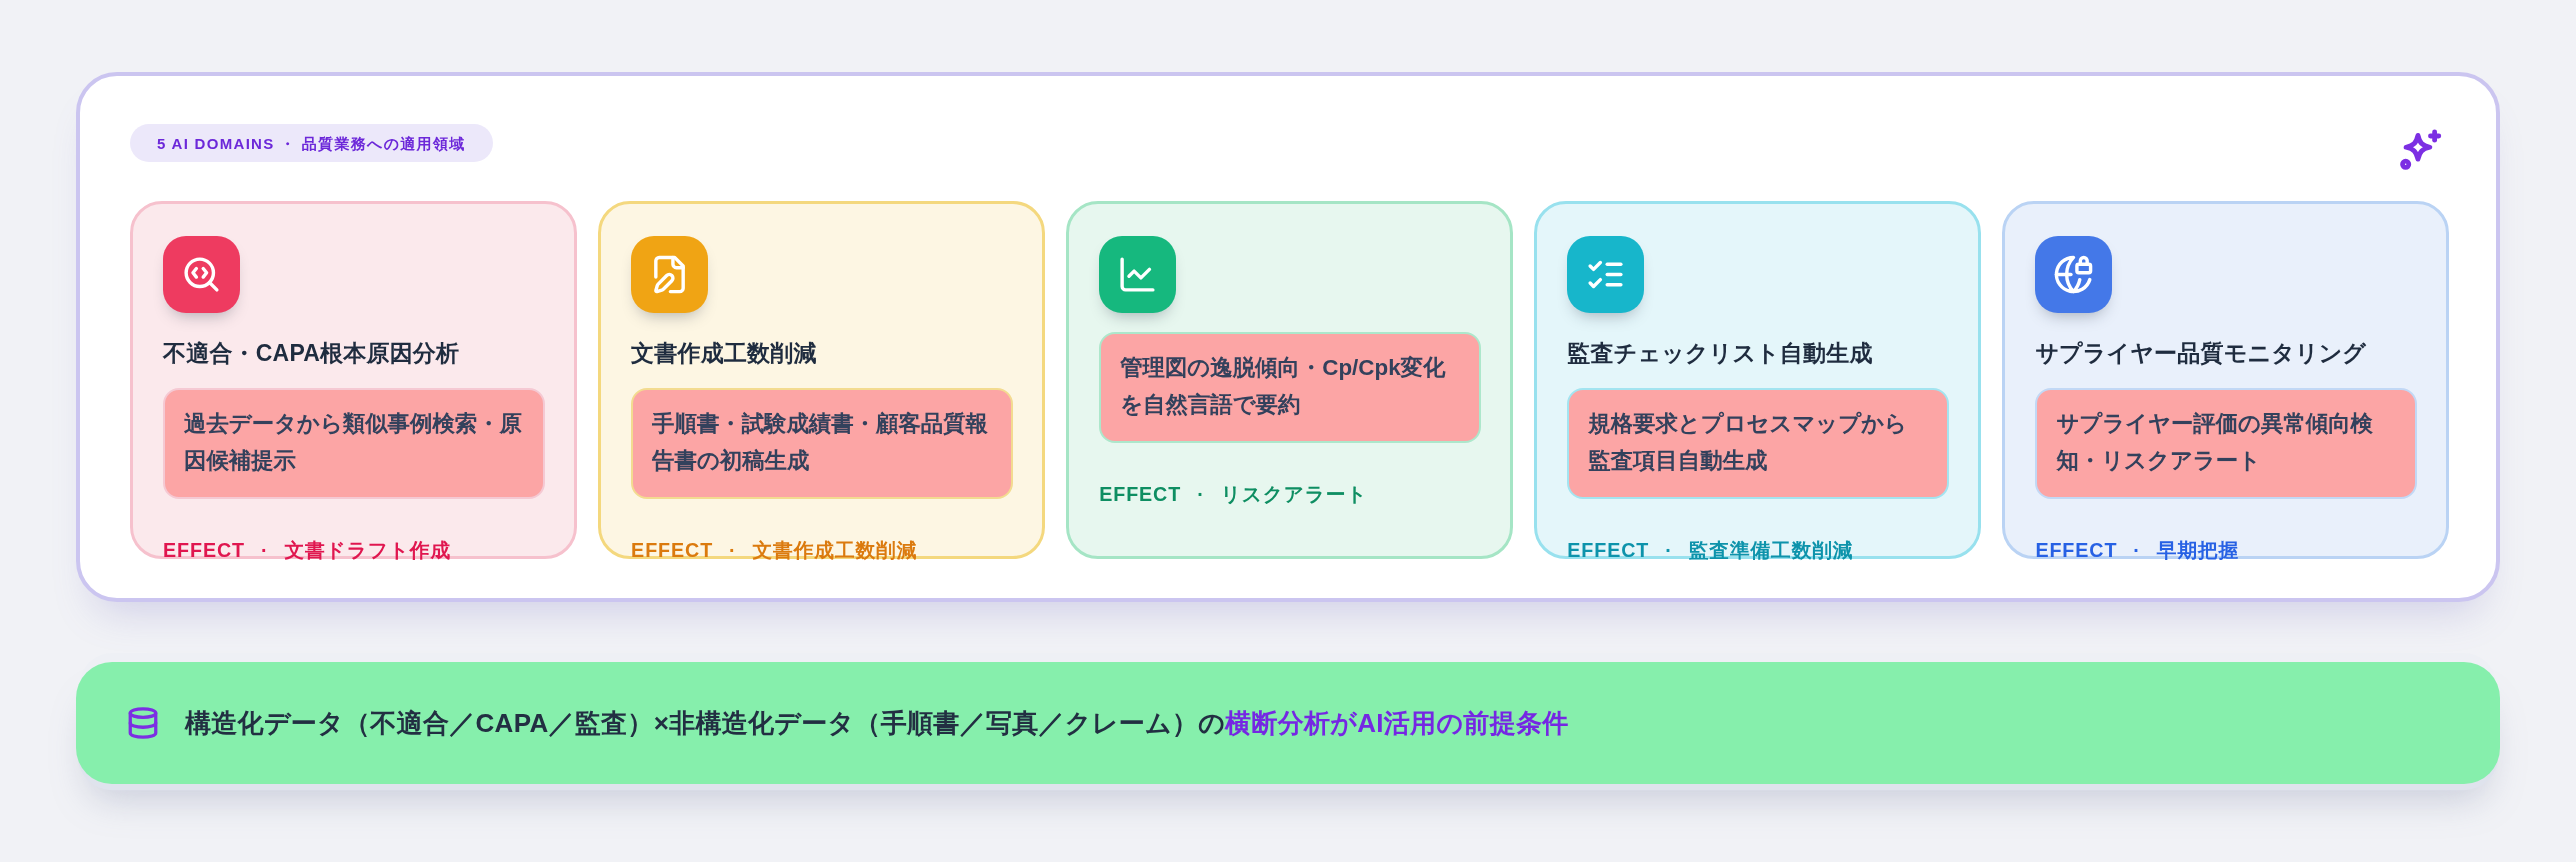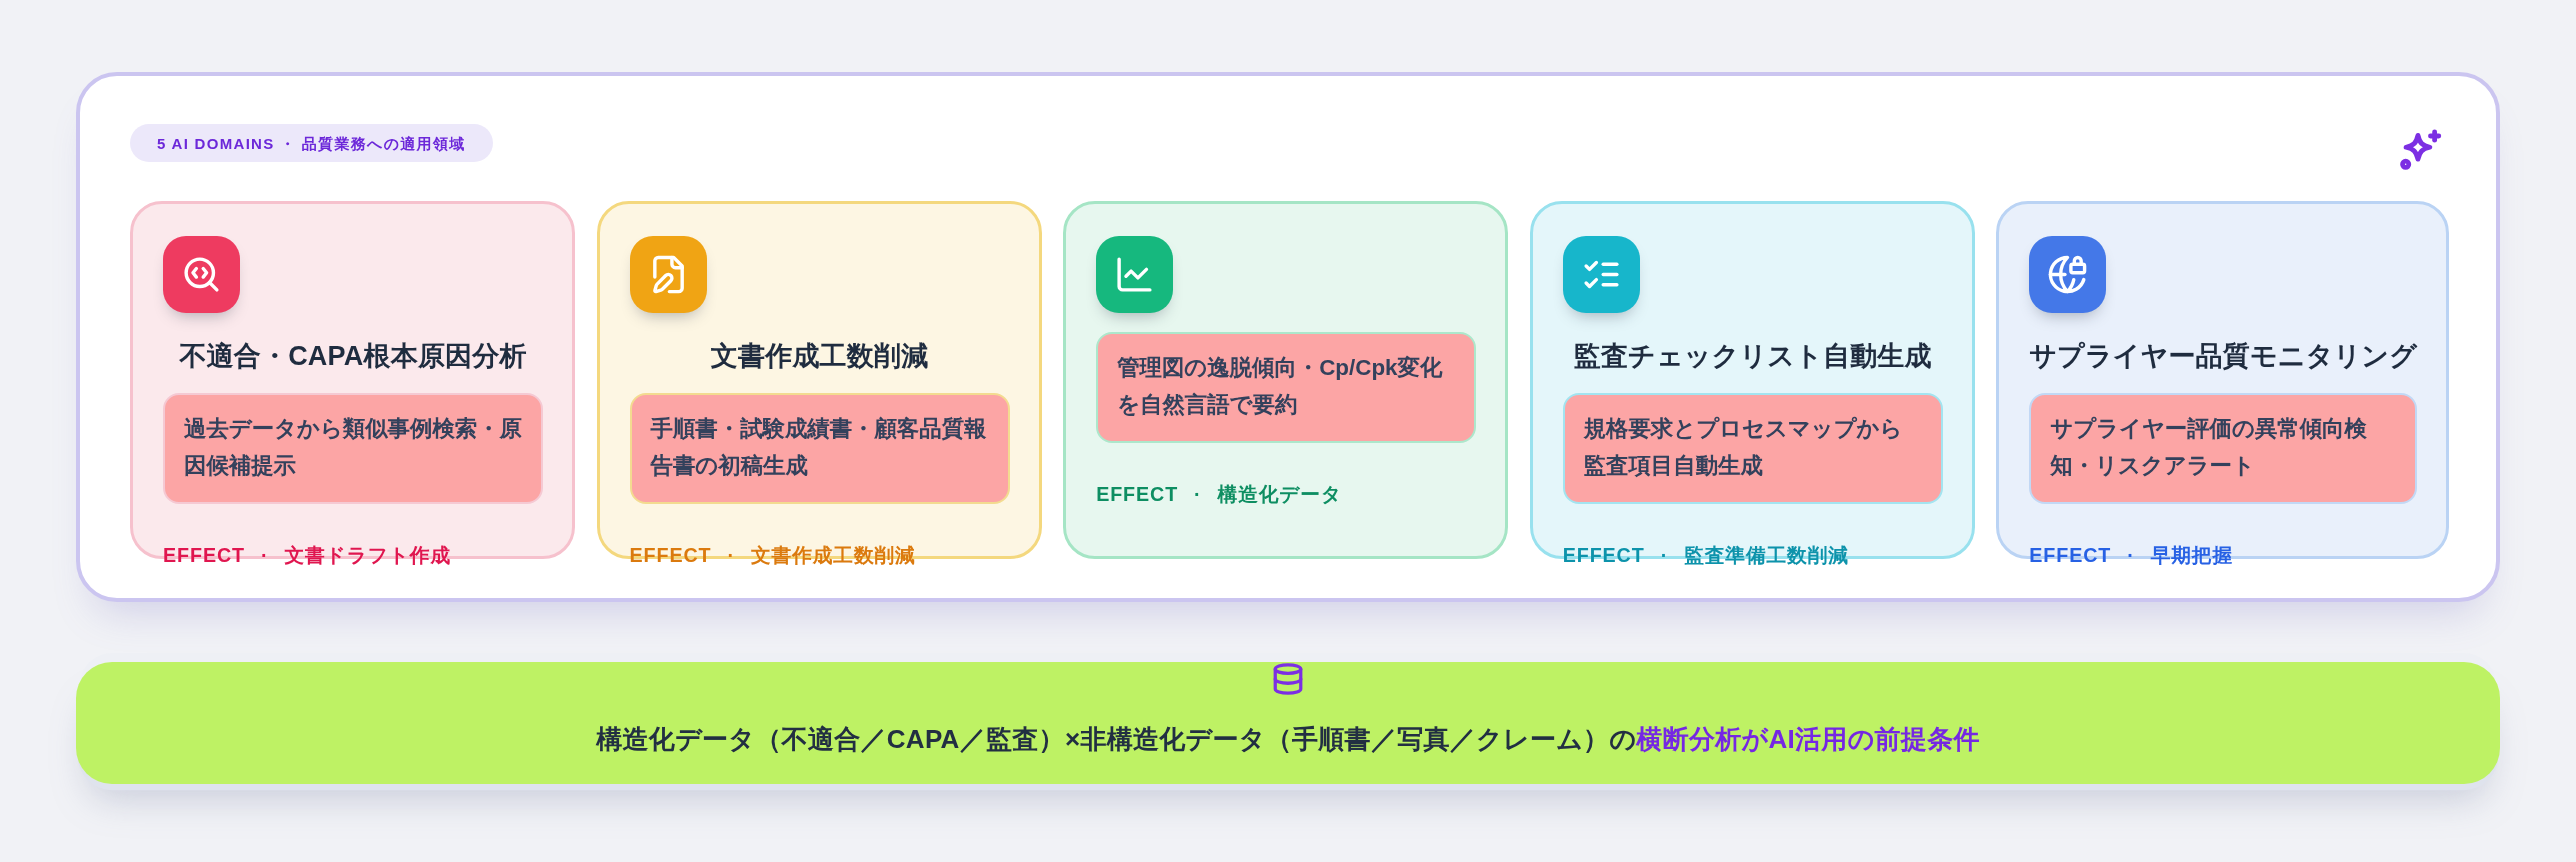--- a/index.html
+++ b/index.html
@@ -44,24 +44,23 @@
   }
   .icon-tile {
     width:77px; height:77px; border-radius:23px;
     background:var(--icon,#888);
     display:flex; align-items:center; justify-content:center;
     box-shadow:0 9px 16px -7.2px rgba(30,40,60,0.35);
   }
   .icon-tile svg { width:41px; height:41px; stroke:#fff; }
   .card-title {
     margin-top:25px;
-    font-size:27px; font-weight:800; letter-spacing:0.2px;
+    font-size:23px; font-weight:800; letter-spacing:0.2px;
     color:var(--title,#1F2C3F);
     white-space:nowrap;
-    text-align:center;
   }
   .card-box {
     margin-top:19.7px;
     background:#fca5a5;
     border:2.7px solid var(--box,#ddd);
     border-radius:16px;
     padding:16px 19px;
     font-size:22.4px; font-weight:600; line-height:1.64;
     color:var(--body,#33415C);
     min-height:111px;
@@ -70,29 +69,28 @@
     margin-top:38px;
     display:flex; align-items:center; gap:16px;
     font-size:19.7px; font-weight:800; letter-spacing:0.9px;
     color:var(--effect,#555);
   }
   .card-effect .sep { font-weight:700; }
 
   
   .footer-bar {
     position:absolute; left:76px; top:662px; width:2424px; height:122px;
-    background:#bef264;
+    background:#86efac;
     border-radius:36px;
     display:flex; align-items:center; gap:25px;
     padding:0 50px;
     box-shadow:
       0 -12.5px 0 -3.6px #EEF0F5,
       0 8px 0 -1.8px #DFE3ED,
       0 27px 36px -12.5px rgba(125,135,165,0.35);
-    flex-direction: column;
   }
   .db-icon { width:34px; height:34px; flex:0 0 auto; }
   .db-icon svg { width:100%; height:100%; stroke:var(--accent,#7C2FE3); }
   .footer-text {
     font-size:26px; font-weight:700; letter-spacing:0.3px;
     color:var(--footer_text,#222F42);
     line-height:1.4;
   }
   .footer-text .hl { color:var(--footer_highlight,#7527E3); }
 </style>
@@ -153,21 +151,21 @@
       <div class="icon-tile">
         <svg viewBox="0 0 24 24" fill="none" stroke-width="2" stroke-linecap="round" stroke-linejoin="round">
           <path d="M3 3v16a2 2 0 0 0 2 2h16"></path>
             <path d="m19 9-5 5-4-4-3 3"></path>
         </svg>
       </div>
       <div class="card-box">管理図の逸脱傾向・Cp/Cpk変化を自然言語で要約</div>
       <div class="card-effect">
         <span>EFFECT</span>
         <span class="sep">·</span>
-        <span>構造化データ</span>
+        <span>リスクアラート</span>
       </div>
     </div>
 
     <div class="card" style="--bg: #E4F6FA; --border: #98E1EE; --icon: #17B6CB; --box: #A3E4F0; --effect: #0D93AB;">
       <div class="icon-tile">
         <svg viewBox="0 0 24 24" fill="none" stroke-width="2" stroke-linecap="round" stroke-linejoin="round">
           <path d="m3 7 2 2 4-4"></path>
             <path d="m3 17 2 2 4-4"></path>
           <path d="M13 6h8"></path>
             <path d="M13 12h8"></path>

